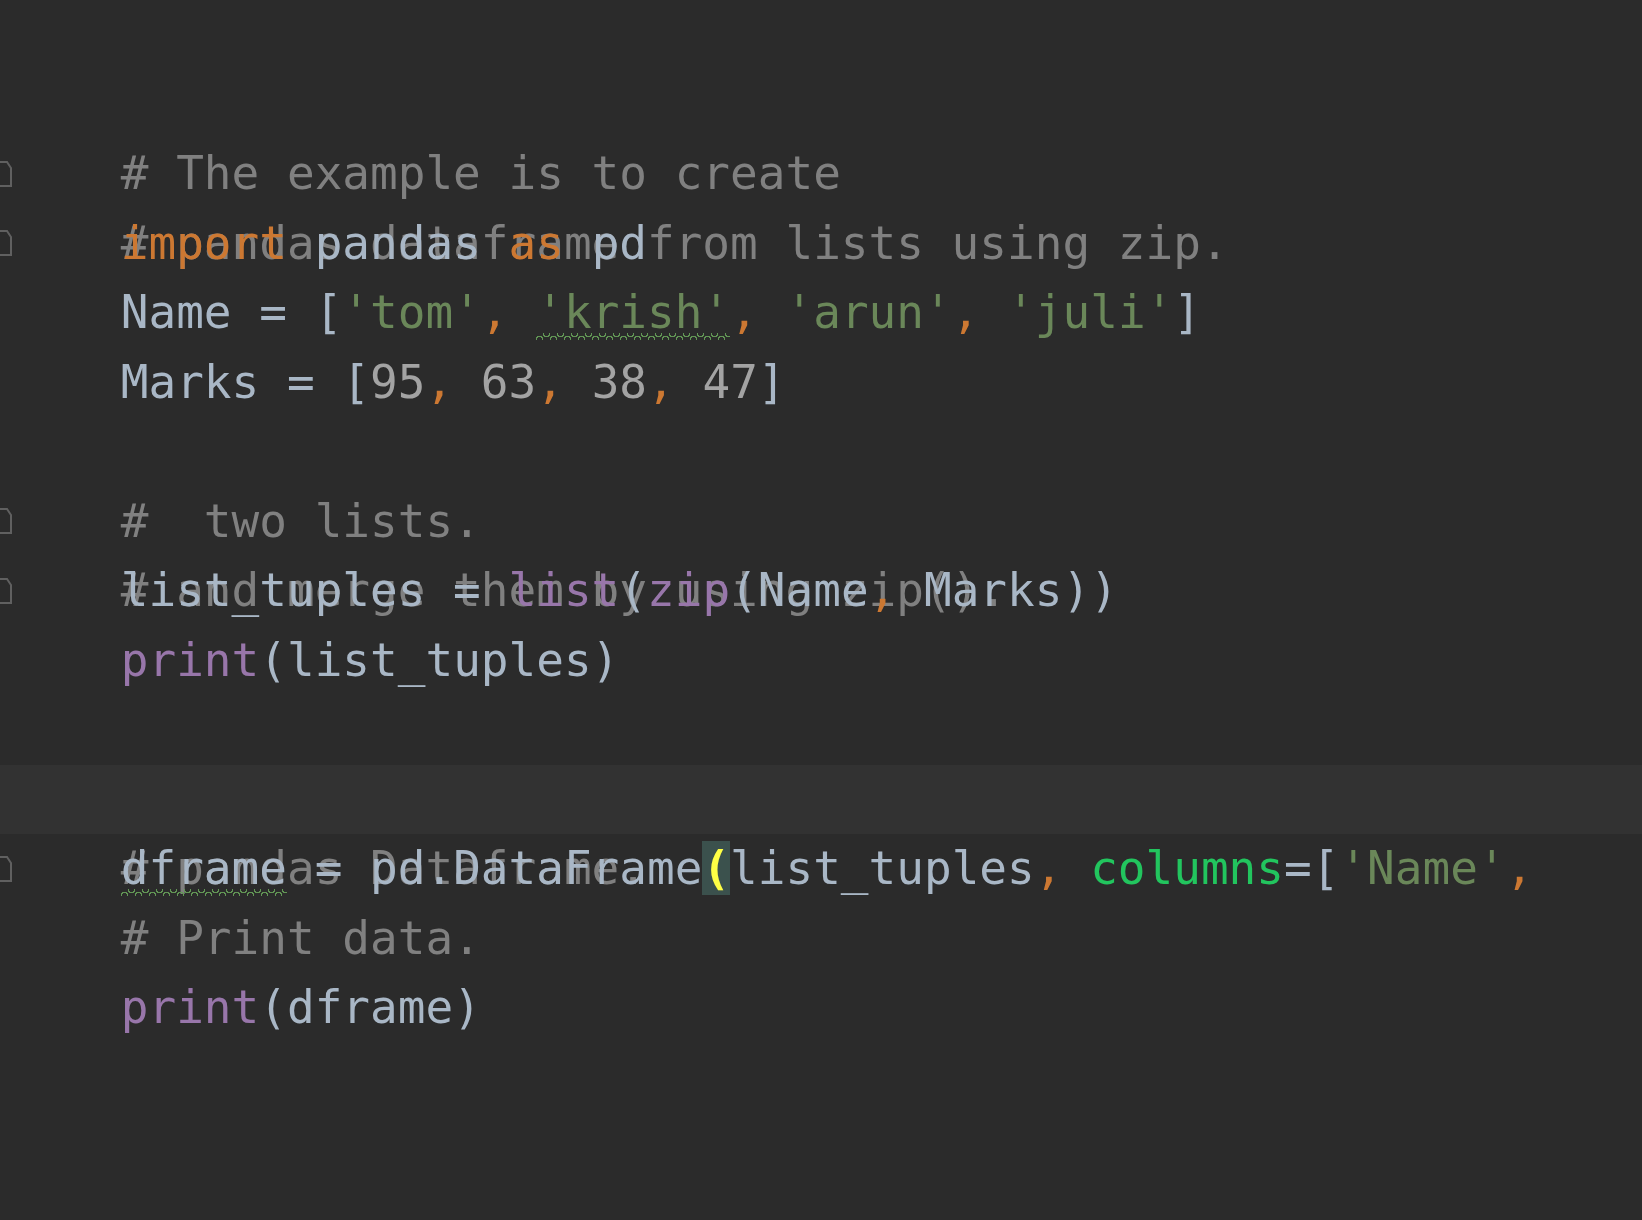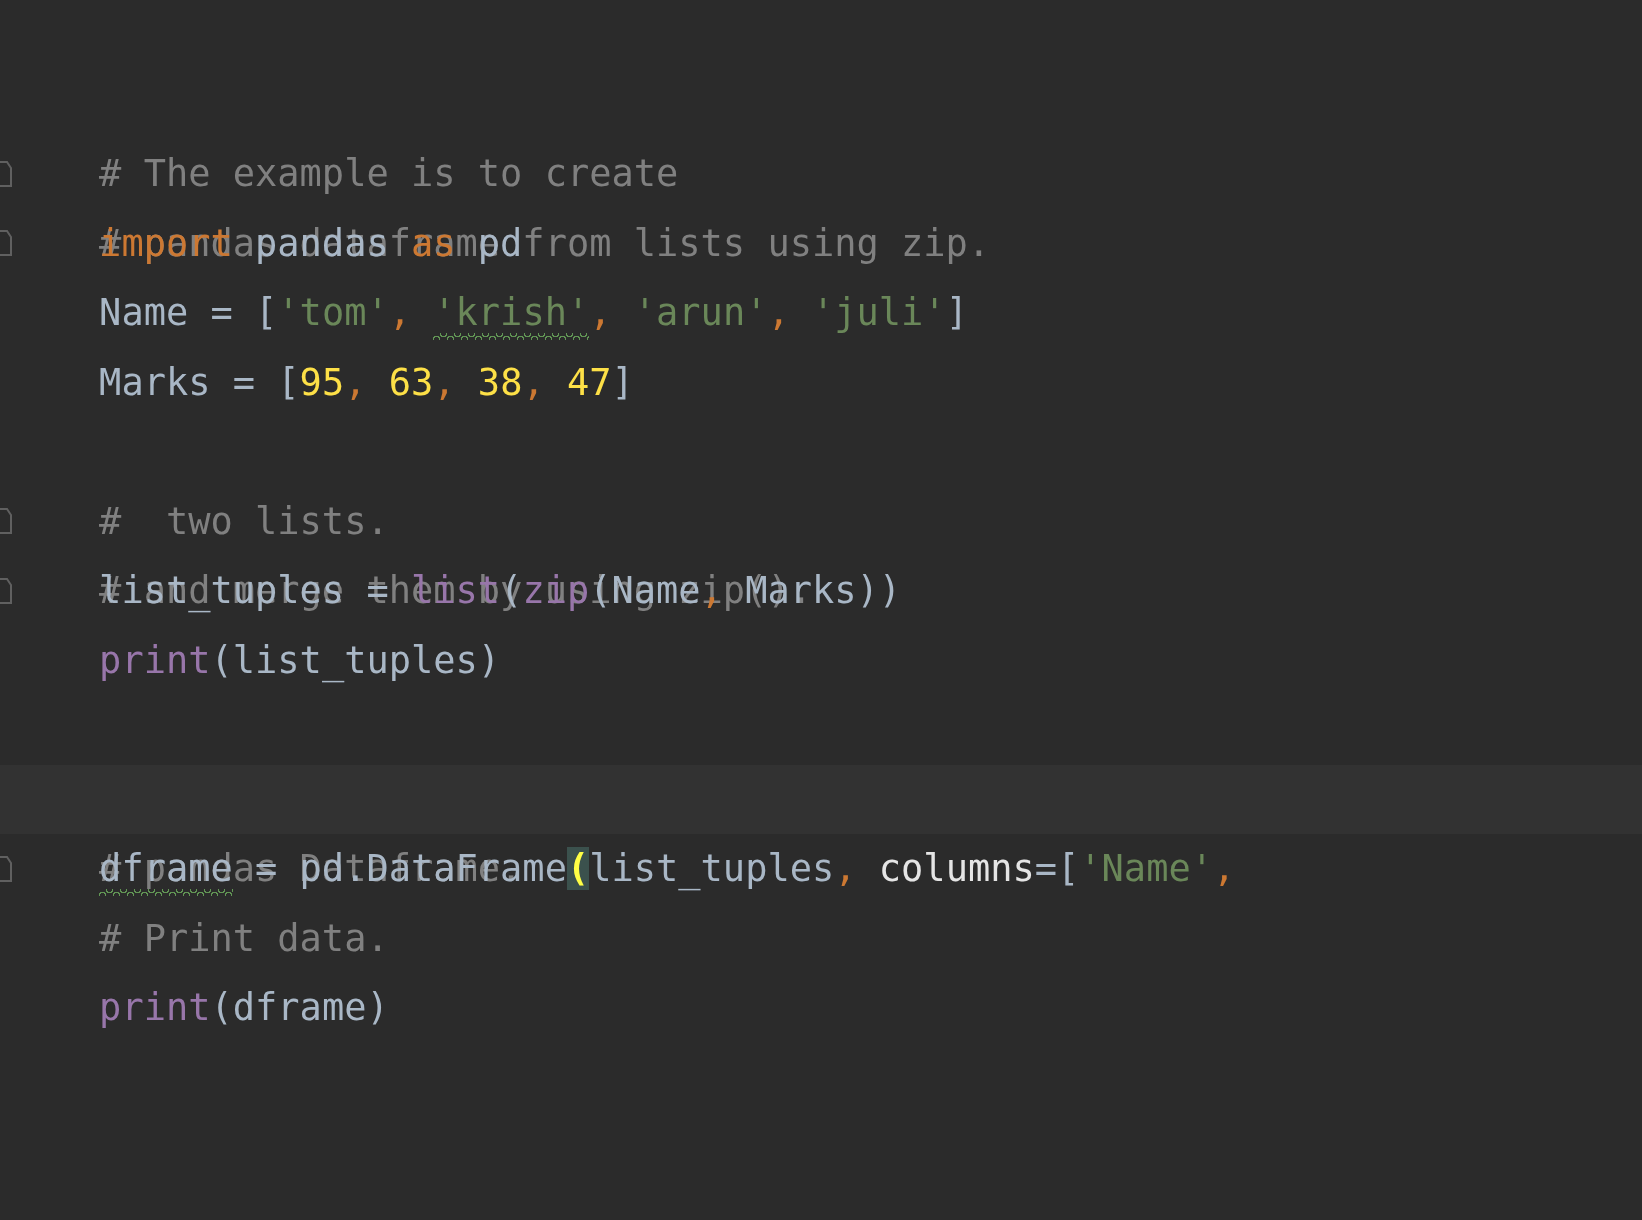--- a/index.html
+++ b/index.html
@@ -20,38 +20,38 @@
     width: 1642px;
     height: 1220px;
     background: #2b2b2b;
   }
 
   .line {
     position: relative;
     height: 69.5px;
     line-height: 69.5px;
     white-space: pre;
-    font-size: 37px;
+    font-size: 46px;
     letter-spacing: 0px;
     color: #a9b7c6;
     padding-left: 10px;
     box-sizing: border-box;
   }
   .line.current {
     background: #323232;
   }
 
   
   .c   { color: #808080; }            
   .kw  { color: #cc7832; }            
   .id  { color: #a9b7c6; }            
   .str { color: #6a8759; text-align: right; }            
-  .num { color: #fde047; }            
+  .num { color: #a3a3a3; }            
   .bi  { color: #9876aa; }            
-  .kwa { color: #e5e5e5; }            
+  .kwa { color: #22c55e; }            
   .op  { color: #a9b7c6; }            
   .comma { color: #cc7832; }          
 
   
   .brk {
     color: #ffff45;
     background: #3b514d;
     font-weight: bold;
   }
 

